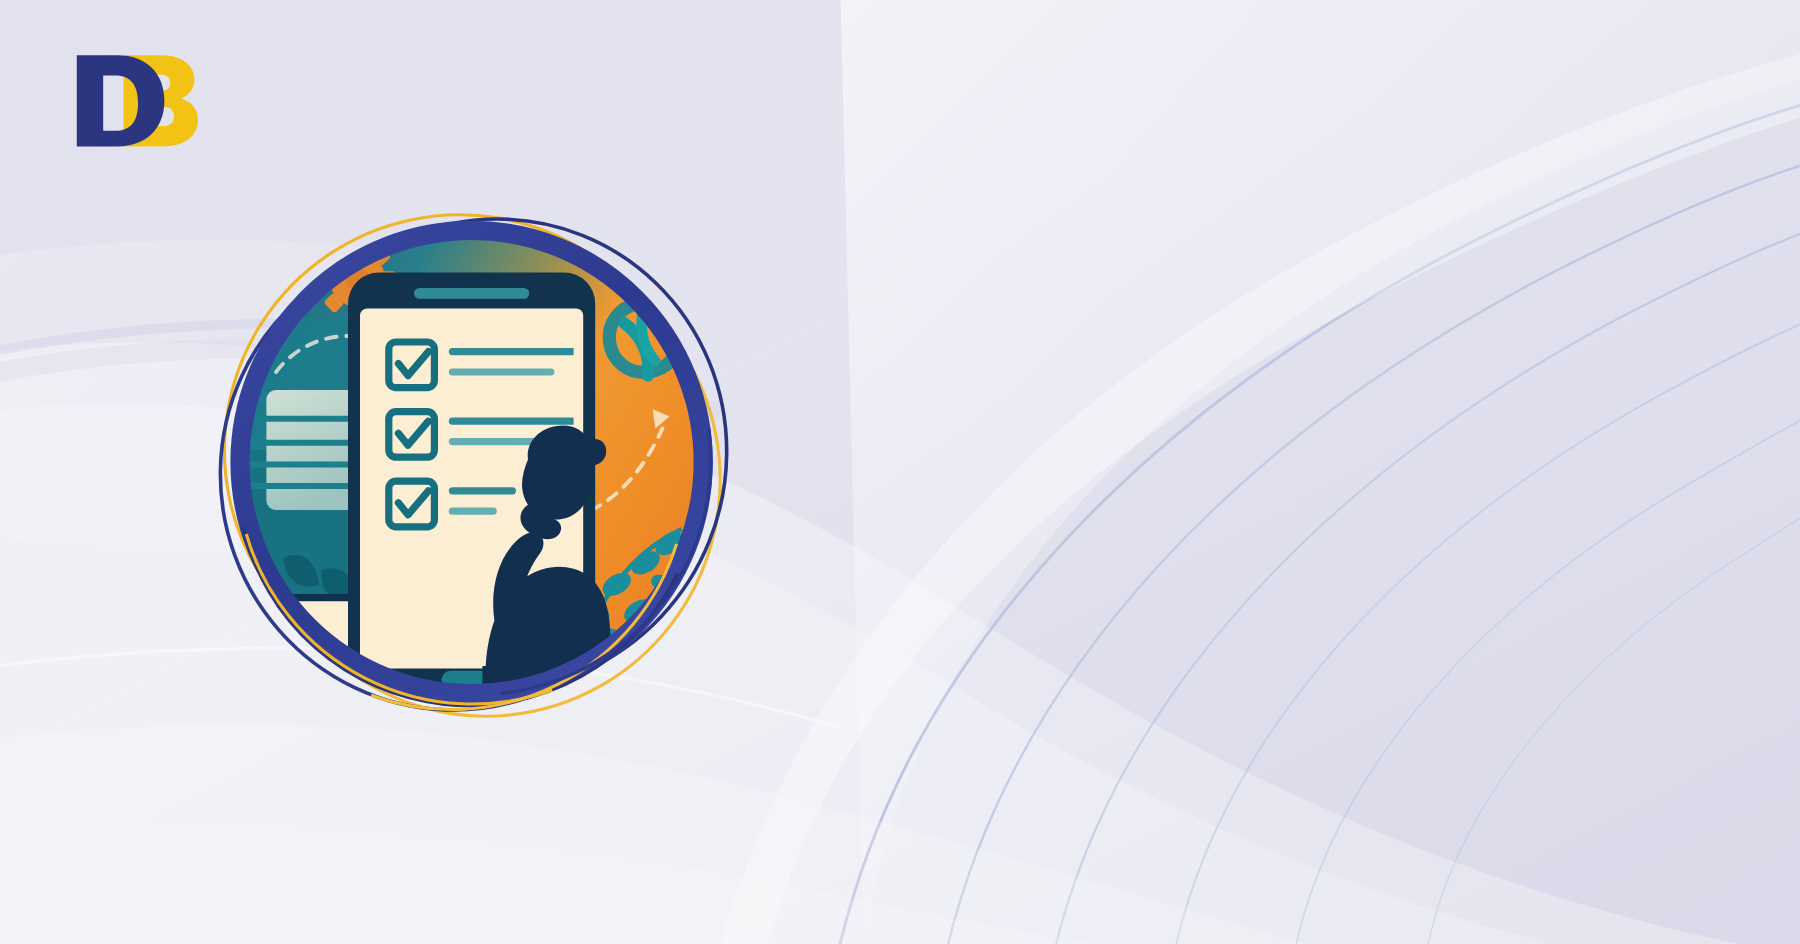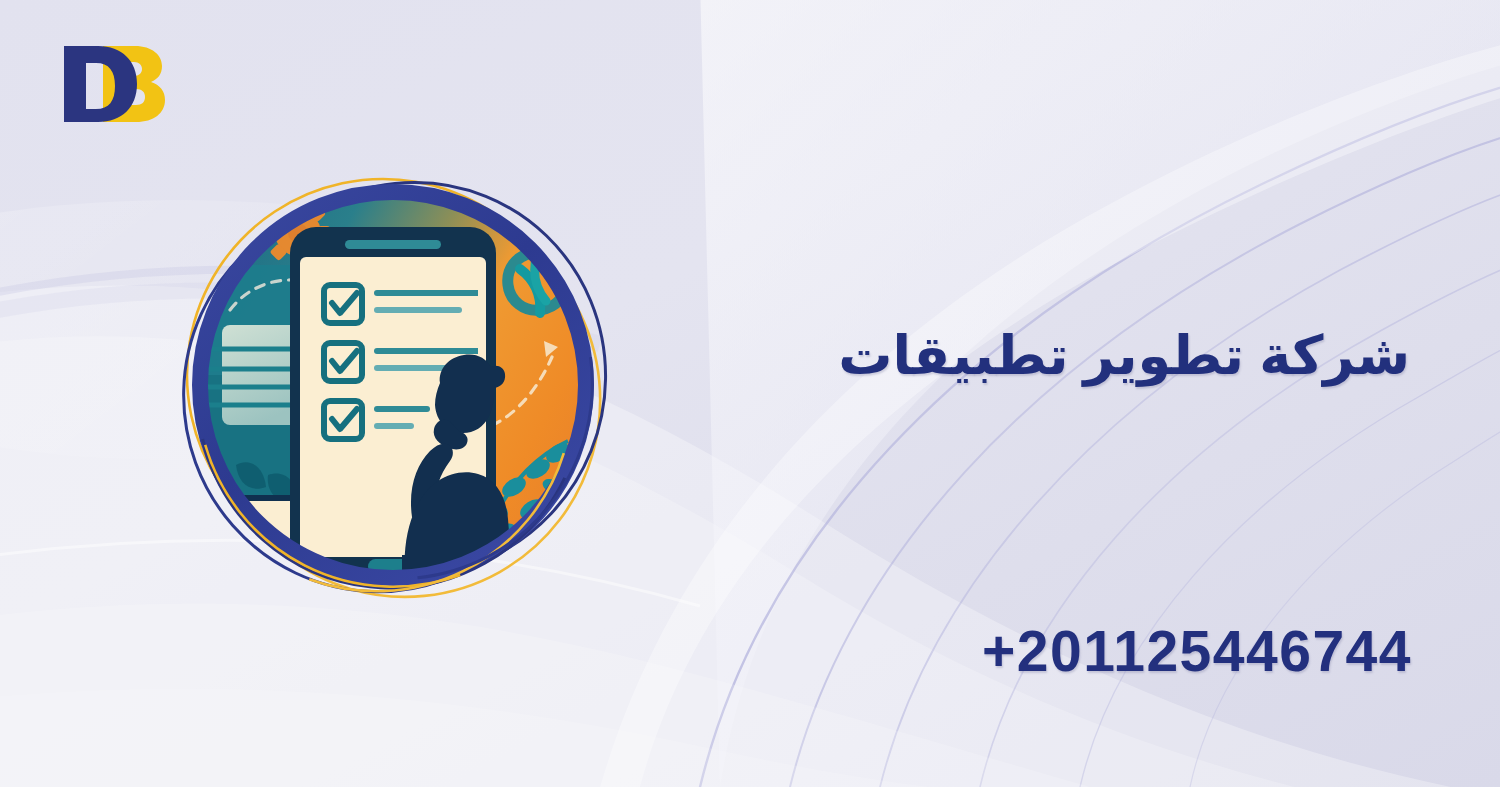--- a/index.html
+++ b/index.html
@@ -312,17 +312,15 @@
     <circle cx="253" cy="250" r="193" fill="none" stroke="url(#ringGrad)" stroke-width="16"></circle>
 
     <g fill="none">
       <path d="M 72 330 A 193 193 0 0 0 436 318" stroke="#2a357f" stroke-width="3" transform="rotate(8 253 250)"></path>
       <path d="M 60 290 A 196 196 0 0 0 300 446" stroke="#f0b429" stroke-width="2.6" transform="rotate(-6 253 250)"></path>
       <path d="M 430 300 A 196 196 0 0 1 190 452" stroke="#f2bb3a" stroke-width="2.6" transform="rotate(6 253 250)"></path>
       <path d="M 452 236 A 195 195 0 0 1 264 444" stroke="#2d3a8c" stroke-width="3" transform="rotate(-4 253 250)"></path>
     </g>
   </svg>
 
-  <div class="headline">شركة تطوير تطبيقات</div>
-
-  <div class="phone">+201125446744</div>
+
 
 </div>
 
 </body></html>

